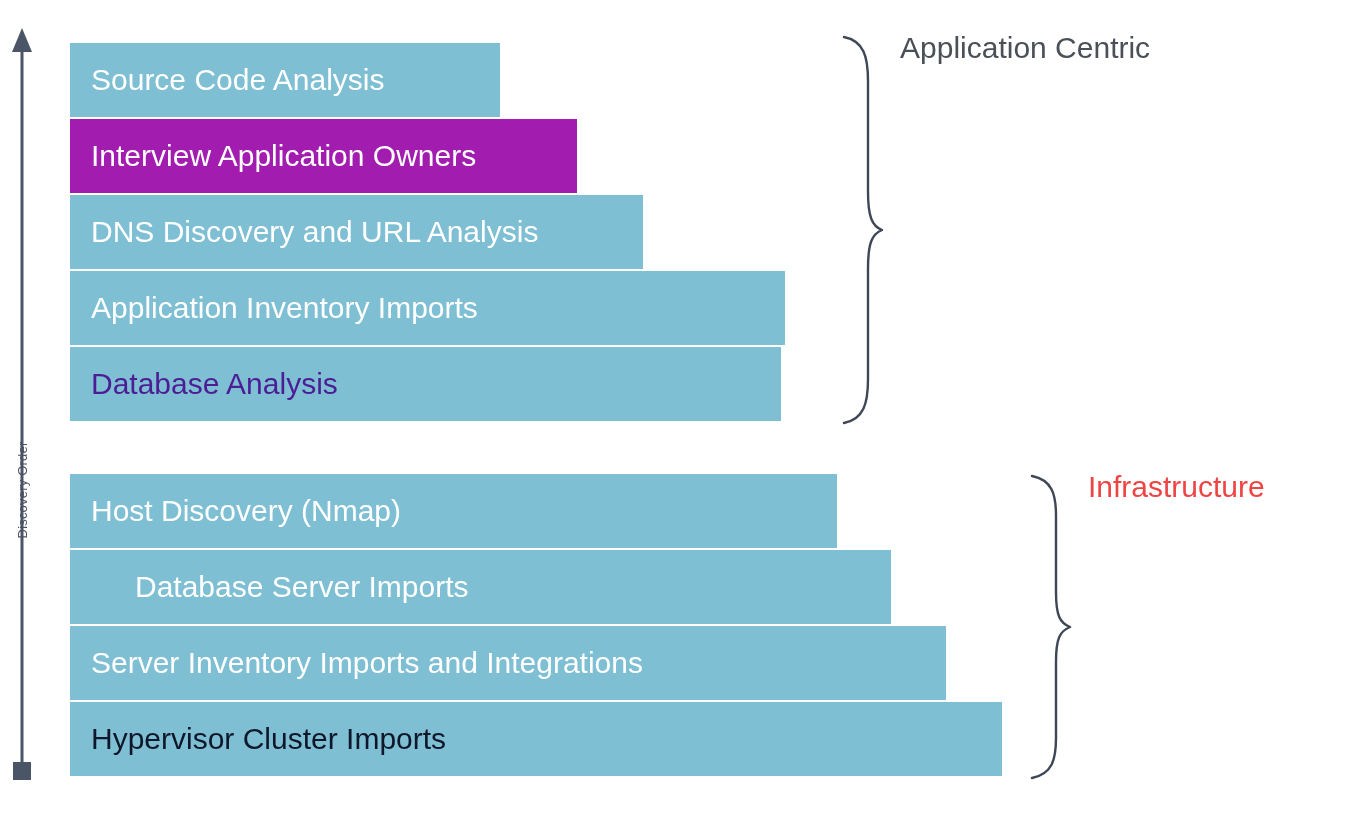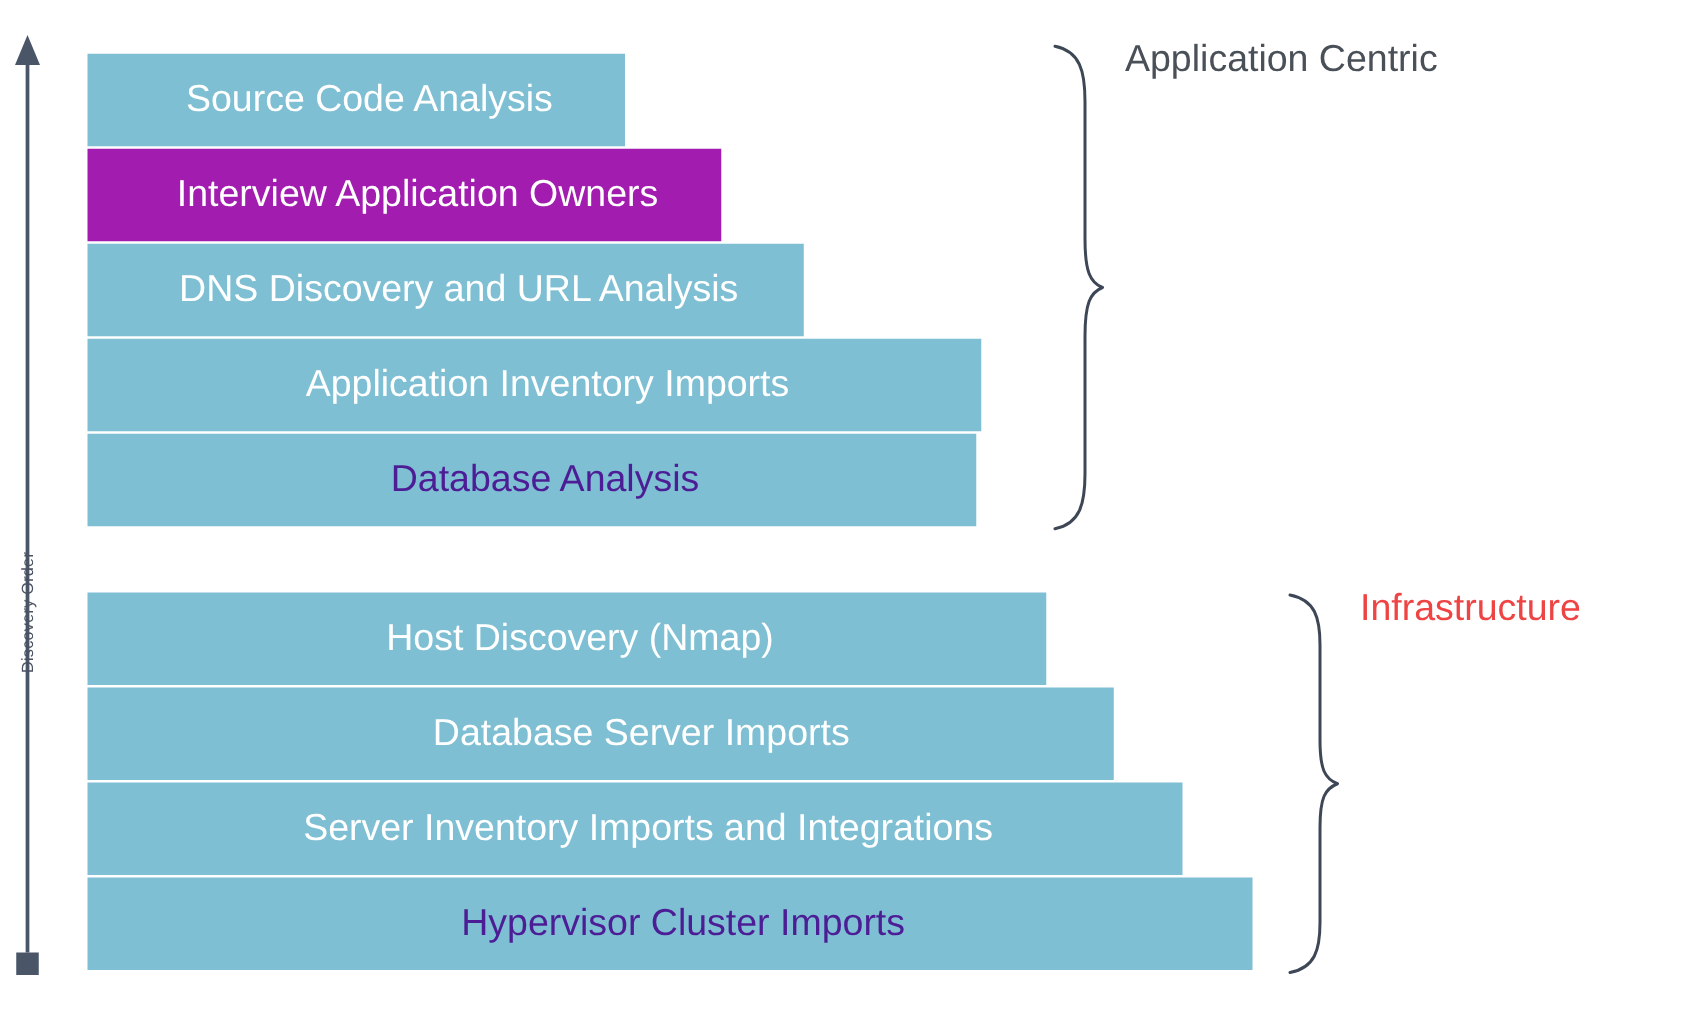--- a/index.html
+++ b/index.html
@@ -50,21 +50,20 @@
 
   .bar {
     position: relative;
     height: 74px;
     margin-bottom: 2px;
     background: #7ebfd3;
     display: flex;
     align-items: center;
     box-sizing: border-box;
     padding-left: 21px;
-    justify-content: center;
   }
   .bar:last-child { margin-bottom: 0; }
   .bar-label {
     font-size: 30px;
     font-weight: 300;
     color: #ffffff;
     white-space: nowrap;
     line-height: 1;
   }
 
@@ -123,21 +122,21 @@
     <div class="bar" style="width: 767px; background: rgb(126, 191, 211);">
       <span class="bar-label" style="color: rgb(255, 255, 255);">Host Discovery (Nmap)</span>
     </div>
     <div class="bar" style="width: 821px; background: rgb(126, 191, 211);">
       <span class="bar-label" style="color: rgb(255, 255, 255); margin-left: 44px;">Database Server Imports</span>
     </div>
     <div class="bar" style="width: 876px; background: rgb(126, 191, 211);">
       <span class="bar-label" style="color: rgb(255, 255, 255);">Server Inventory Imports and Integrations</span>
     </div>
     <div class="bar" style="width: 932px; background: rgb(126, 191, 211);">
-      <span class="bar-label" style="color: #4c1d95;">Hypervisor Cluster Imports</span>
+      <span class="bar-label" style="color: #0f172a;">Hypervisor Cluster Imports</span>
     </div>
   </div>
 
   <div class="brace-wrap" id="brace-application">
     <svg class="brace-svg" width="46" height="394" viewBox="0 0 46 394">
       <path d="M6 4 C 26 8, 30 24, 30 48 L 30 158 C 30 184, 34 193, 44 197 C 34 201, 30 210, 30 236 L 30 346 C 30 370, 26 386, 6 390" fill="none" stroke="#3e4756" stroke-width="2.4" stroke-linecap="round" stroke-linejoin="round"></path>
     </svg>
     <span class="group-label" style="color: rgb(74, 80, 88);">Application Centric</span>
   </div>
 

